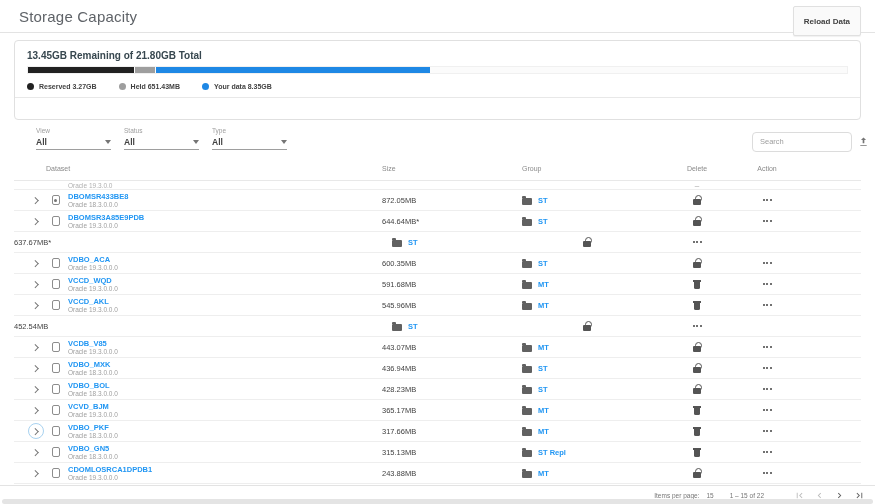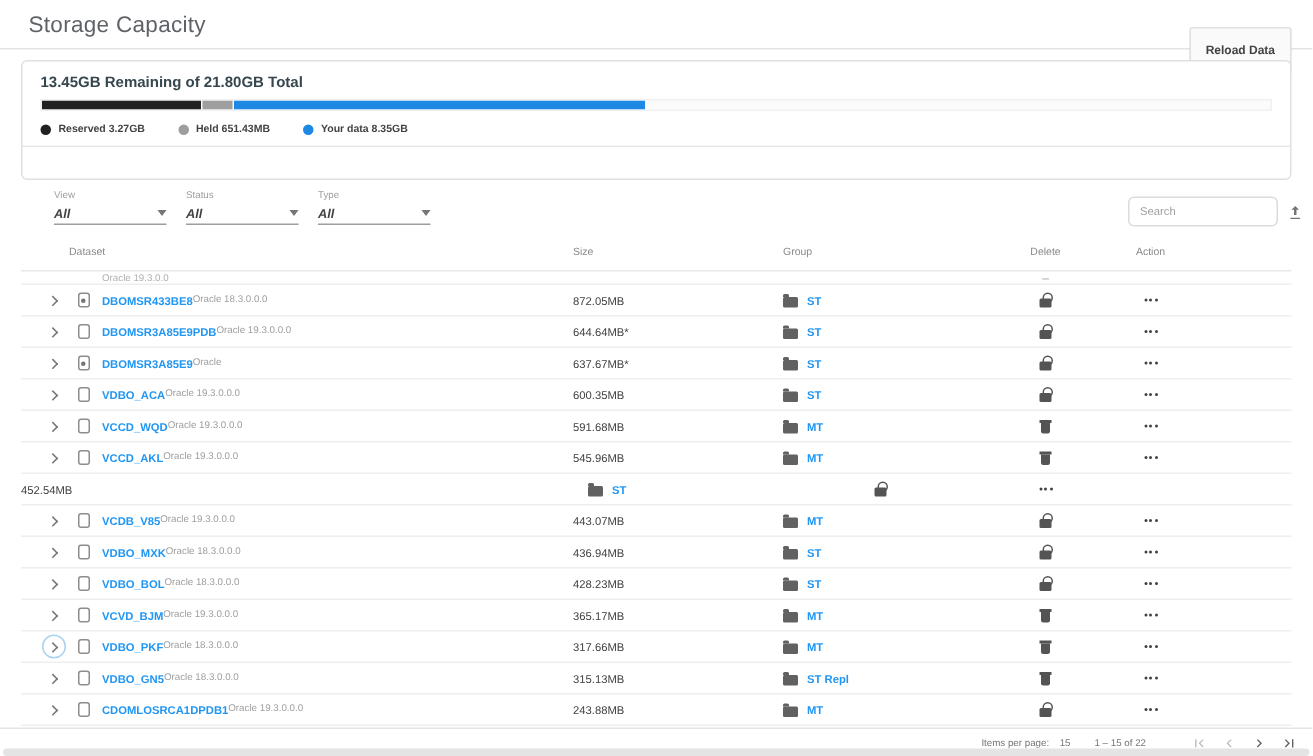--- a/index.html
+++ b/index.html
@@ -3,21 +3,21 @@
 <meta charset="utf-8">
 <style>
   * { margin:0; padding:0; box-sizing:border-box; }
   html,body { background:#fff; }
   body { font-family:"Liberation Sans", sans-serif; width:875px; height:504px; position:relative; overflow:hidden; color:#424242; }
   .screen { position:absolute; inset:0; background:#fff; }
 
   
   .page-header { position:absolute; top:0; left:0; right:0; height:33px; border-bottom:1px solid #e3e3e3; background:#fff;padding-left:32px; }
   .page-title { position:absolute; left:19px; top:8px; font-size:15px; color:#5f6368; letter-spacing:.2px; }
-  .reload-btn { position:absolute; right:14px; top:18px; height:30px; padding:0 10px; background:#fafafa; border:1px solid #e0e0e0; border-radius:2px; font-size:8px; font-weight:700; color:#424242; box-shadow:0 1px 1px rgba(0,0,0,.06); cursor:pointer; font-family:inherit; }
+  .reload-btn { position:absolute; right:14px; top:6px; height:30px; padding:0 10px; background:#fafafa; border:1px solid #e0e0e0; border-radius:2px; font-size:8px; font-weight:700; color:#424242; box-shadow:0 1px 1px rgba(0,0,0,.06); cursor:pointer; font-family:inherit; }
 
   
   .capacity-card { position:absolute; left:14px; right:14px; top:40px; height:80px; border:1px solid #e0e0e0; border-radius:4px; background:#fff; }
   .cap-summary { margin:8px 12px 0; font-size:10px; font-weight:700; color:#37474f; line-height:13px; }
   .cap-bar { margin:4px 12px 0; height:8px; background:#fbfbfb; border:1px solid #f0f0f0; display:flex; overflow:hidden; }
   .seg { height:100%; }
   .seg + .seg { margin-left:1px; }
   .cap-legend { margin:8px 12px 0; display:flex; align-items:center; gap:22px; height:9px; }
   .legend-item { display:flex; align-items:center; gap:5px; }
   .legend-dot { width:7px; height:7px; border-radius:50%; flex:0 0 auto; }
@@ -25,21 +25,21 @@
   .card-divider { margin-top:6px; border-top:1px solid #e8e8e8; }
   .tabs { height:23px; display:flex; align-items:center; padding-left:26px; gap:33px; }
   .tab { font-size:7.5px; font-weight:700; color:#757575; white-space:nowrap; cursor:pointer; }
   .tab.active { color:#424242; }
 
   
   .filters { position:absolute; left:36px; top:127px; display:flex; gap:13px; }
   .filter { width:75px; cursor:pointer; }
   .filter-label { font-size:6.5px; color:#9e9e9e; line-height:8px; }
   .filter-value-row { display:flex; align-items:center; justify-content:space-between; border-bottom:1px solid #9e9e9e; height:15px; }
-  .filter-value { font-size:8.5px; font-weight:700; color:#424242;font-style:italic; }
+  .filter-value { font-size:8.5px; font-weight:700; color:#424242; }
   .caret-down { width:0; height:0; border-left:3.5px solid transparent; border-right:3.5px solid transparent; border-top:4px solid #757575; }
 
   .search-wrap { position:absolute; top:130px; right:23px; }
   .search-input { width:100px; height:20px; border:1px solid #dcdcdc; border-radius:4px; padding:0 7px; font-size:7.5px; color:#424242; font-family:inherit; outline:none; }
   .search-input::placeholder { color:#9e9e9e; }
   .export-btn { position:absolute; top:135px; right:6px; width:12px; height:12px; display:flex; align-items:center; justify-content:center; cursor:pointer; }
 
   
   .tbl { position:absolute; left:14px; right:14px; top:156px; }
   .grid-cols { display:grid; grid-template-columns:368px 130px 150px 70px 70px 1fr; align-items:center; }
@@ -53,21 +53,21 @@
   .partial-sub { font-size:6.5px; color:#b0b0b0; padding-left:54px; line-height:9px; }
   .partial-dash { font-size:8px; color:#9e9e9e; text-align:center; line-height:9px; }
 
   .tr { height:21px; border-bottom:1px solid #eee; }
   .td-dataset { display:flex; align-items:center; padding-left:14px; }
   .chev-wrap { width:16px; height:16px; display:flex; align-items:center; justify-content:center; position:relative; cursor:pointer; flex:0 0 auto; }
   .chev { width:4.5px; height:4.5px; border-top:1.3px solid #757575; border-right:1.3px solid #757575; transform:rotate(45deg); display:block; margin-right:2px; }
   .tr.focused .chev-wrap::before { content:''; position:absolute; inset:0; border:1px solid #a8d2f0; border-radius:50%; }
   .ds-icon { width:8px; height:10px; border:1px solid #8d8d8d; border-radius:2px; margin-left:8px; position:relative; flex:0 0 auto; }
   .ds-icon.dsource-icon::after { content:''; position:absolute; left:1px; top:3px; width:3px; height:3px; background:#757575; border-radius:50%; }
-  .ds-text { margin-left:8px; display:flex; flex-direction:row; min-width:0; }
+  .ds-text { margin-left:8px; display:flex; flex-direction:column; min-width:0; }
   .ds-name { font-size:7.5px; font-weight:700; color:#2196f3; line-height:9px; text-decoration:none; white-space:nowrap; cursor:pointer; }
   .ds-sub { font-size:6.5px; color:#9e9e9e; line-height:8px; white-space:nowrap; }
   .td-size { font-size:7.5px; color:#424242; }
   .td-group { display:flex; align-items:flex-end; padding-left:10px; gap:6px; }
   .folder-icon { width:10px; height:7px; background:#616161; border-radius:1px; position:relative; margin-top:2px; flex:0 0 auto; }
   .folder-icon::before { content:''; position:absolute; top:-2px; left:0; width:4px; height:2px; background:#616161; border-radius:1px 1px 0 0; }
   .group-link { font-size:7.5px; font-weight:700; color:#2196f3; text-decoration:none; cursor:pointer; white-space:nowrap; }
   .td-delete { display:flex; justify-content:center; }
   .icon-lock { position:relative; width:9px; height:10px; display:inline-block; }
   .icon-lock::before { content:''; position:absolute; top:0; left:2px; width:5px; height:5px; border:1.2px solid #545454; border-radius:50%; }
@@ -226,30 +226,20 @@
     </div>
     <div class="td-action">
       <span class="more">
               <i></i>
               <i></i>
               <i></i>
             </span>
     </div>
   </div>
         <div class="tr grid-cols">
-    <div class="td-dataset">
-      <span class="chev-wrap">
-              <i class="chev"></i>
-            </span>
-      <span class="ds-icon dsource-icon"></span>
-      <span class="ds-text">
-        <a class="ds-name">DBOMSR3A85E9</a>
-        <span class="ds-sub">Oracle</span>
-      </span>
-    </div>
     <div class="td-size">637.67MB*</div>
     <div class="td-group">
       <span class="folder-icon"></span>
       <a class="group-link">ST</a>
     </div>
     <div class="td-delete">
       <span class="icon-lock"></span>
 
     </div>
     <div class="td-action">

